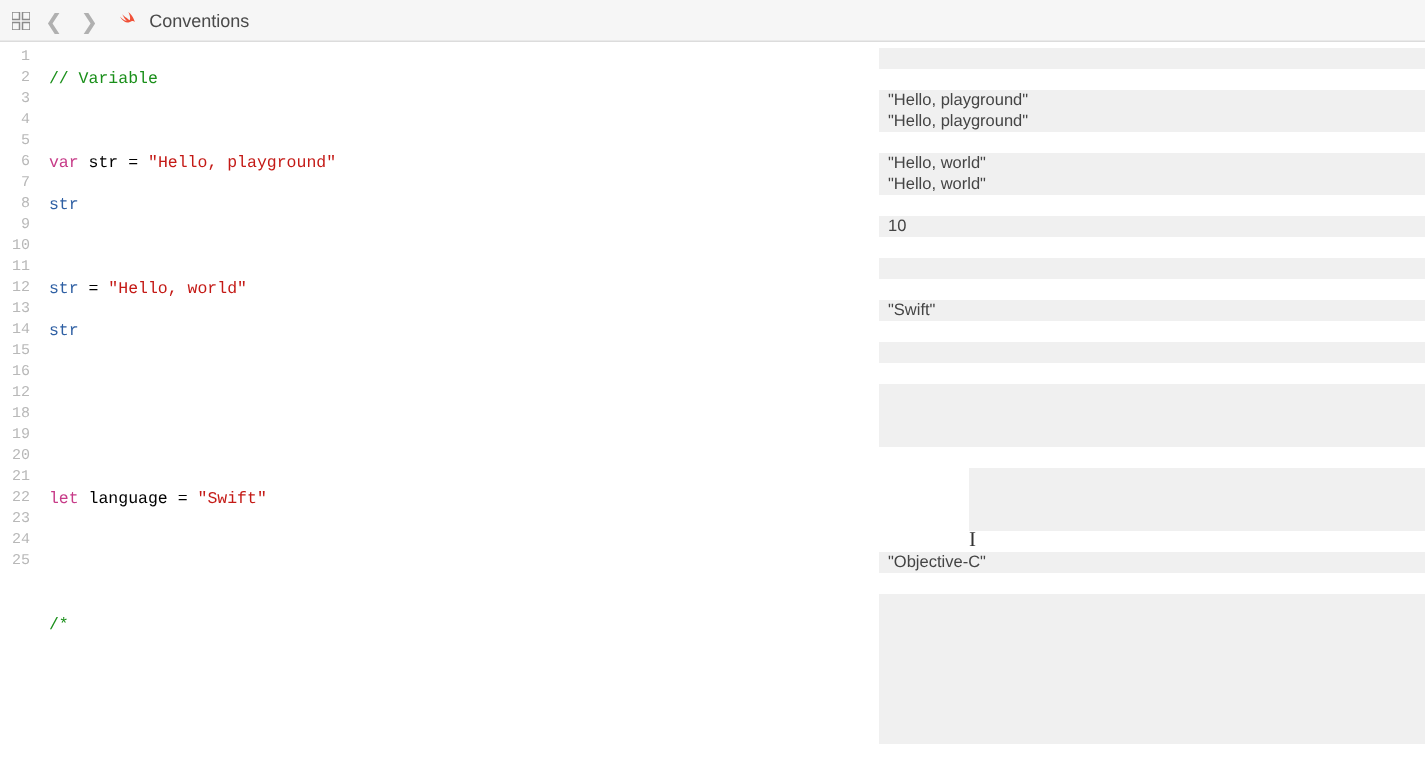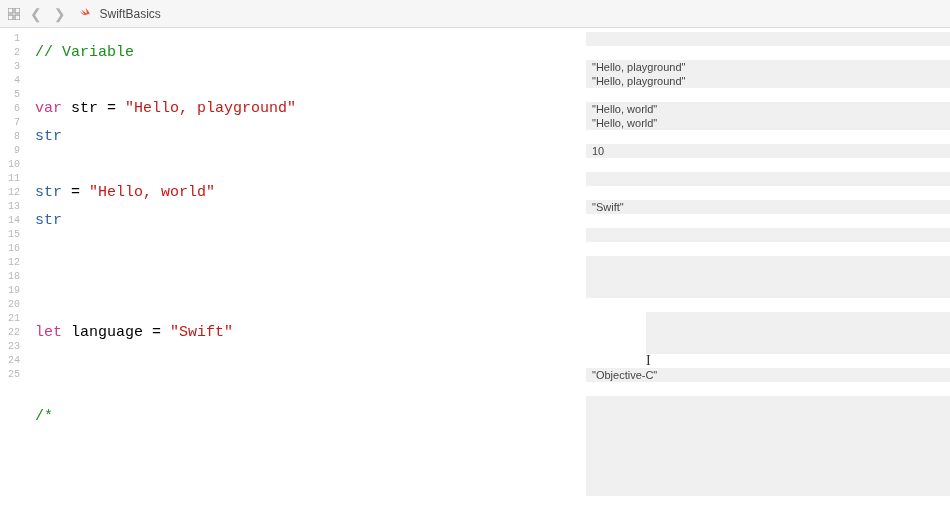--- a/index.html
+++ b/index.html
@@ -38,21 +38,21 @@
   padding-top: 4px;
   user-select: none;
   font-size: 10px;
   line-height: 14px;
 }
 .gutter div { padding-right: 6px; }
 .code {
   flex: 0 0 560px;
   padding-top: 4px;
   line-height: 14px;
-  font-size: 15px;
+  font-size: 11px;
   white-space: pre;
 }
 .results {
   flex: 1;
   padding-top: 4px;
   line-height: 14px;
   font-family: -apple-system, "Helvetica Neue", Arial, sans-serif;
   font-size: 11px;
   color: #444;
   position: relative;
@@ -86,21 +86,21 @@
         <rect x="7" y="7" width="5" height="5" fill="none" stroke="#8a8a8a"></rect>
       </svg>
   </span>
   <span class="nav-btn">❮</span>
   <span class="nav-btn">❯</span>
   <span class="file-icon">
     <svg width="12" height="12" viewBox="0 0 24 24">
         <path fill="#f05138" d="M22 18c0 0-1-2-3-2-3 0-3 2-7 2-6 0-10-8-10-8 4 5 9 6 9 6-3-3-6-9-6-9 3 3 10 8 10 8 2-4-2-11-2-11 7 5 9 14 9 14z"></path>
       </svg>
   </span>
-  <span class="file-name">SwiftBasics</span>
+  <span class="file-name">Conventions</span>
 </div>
 
 <div class="main">
 
   <div class="gutter">
     <div>1</div>
     <div>2</div>
     <div>3</div>
     <div>4</div>
     <div>5</div>

